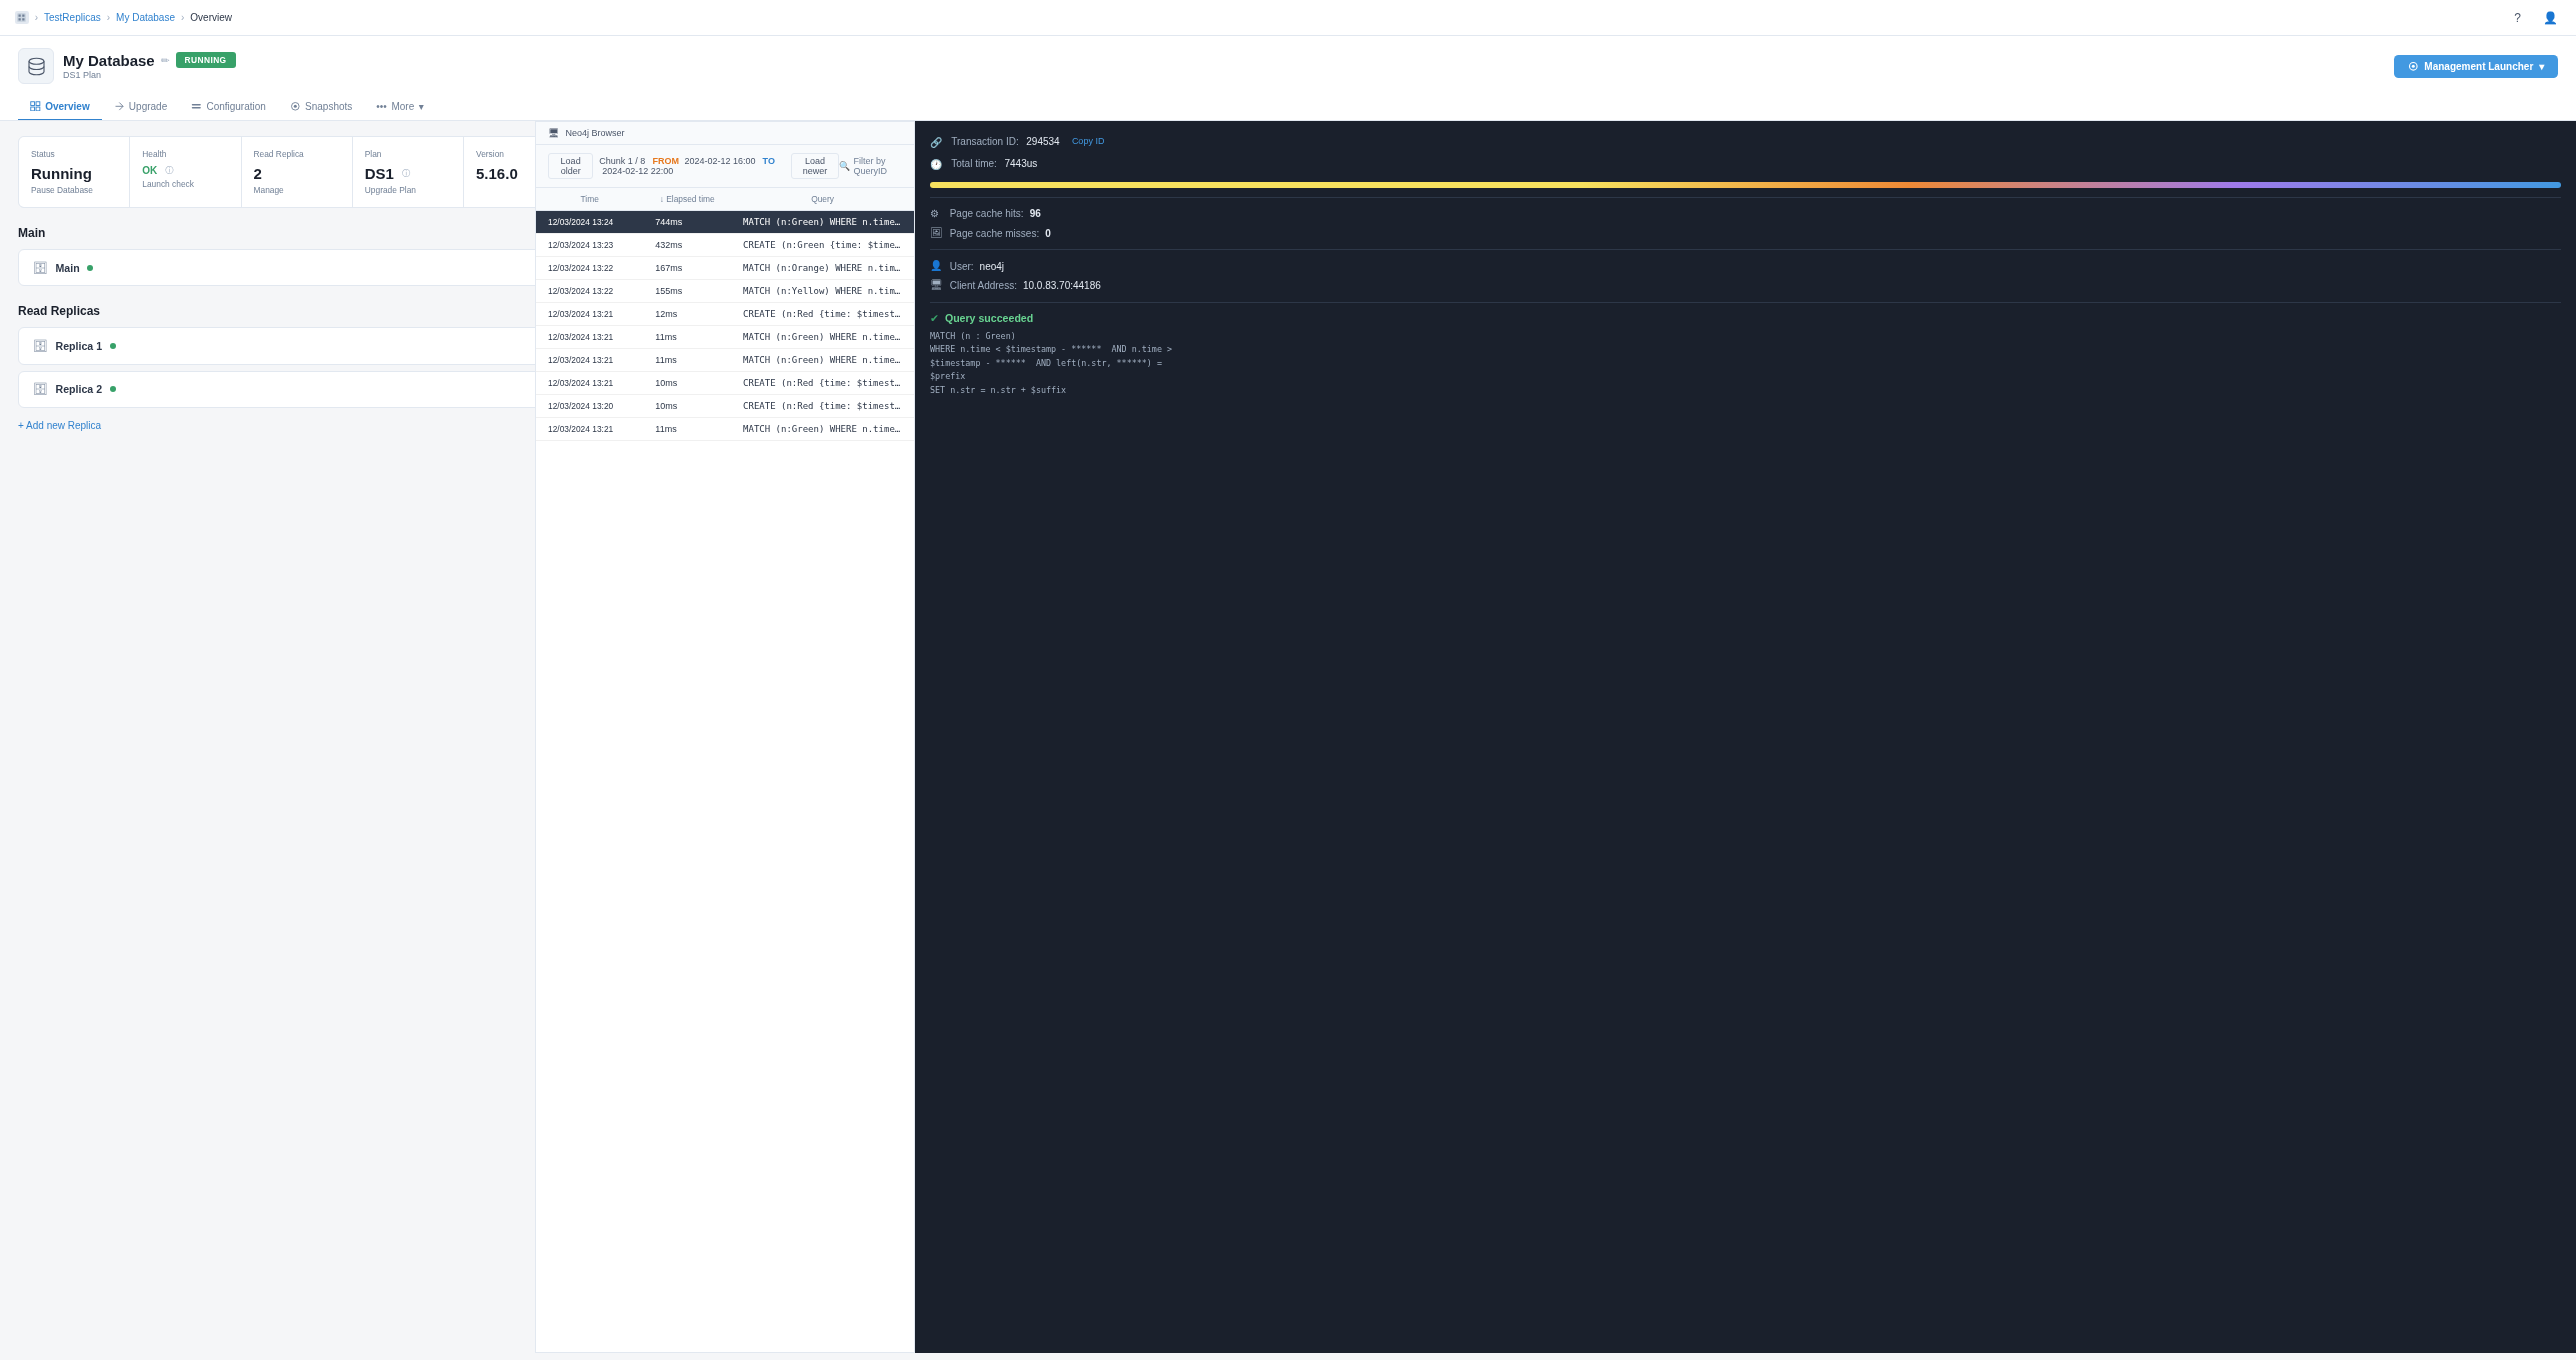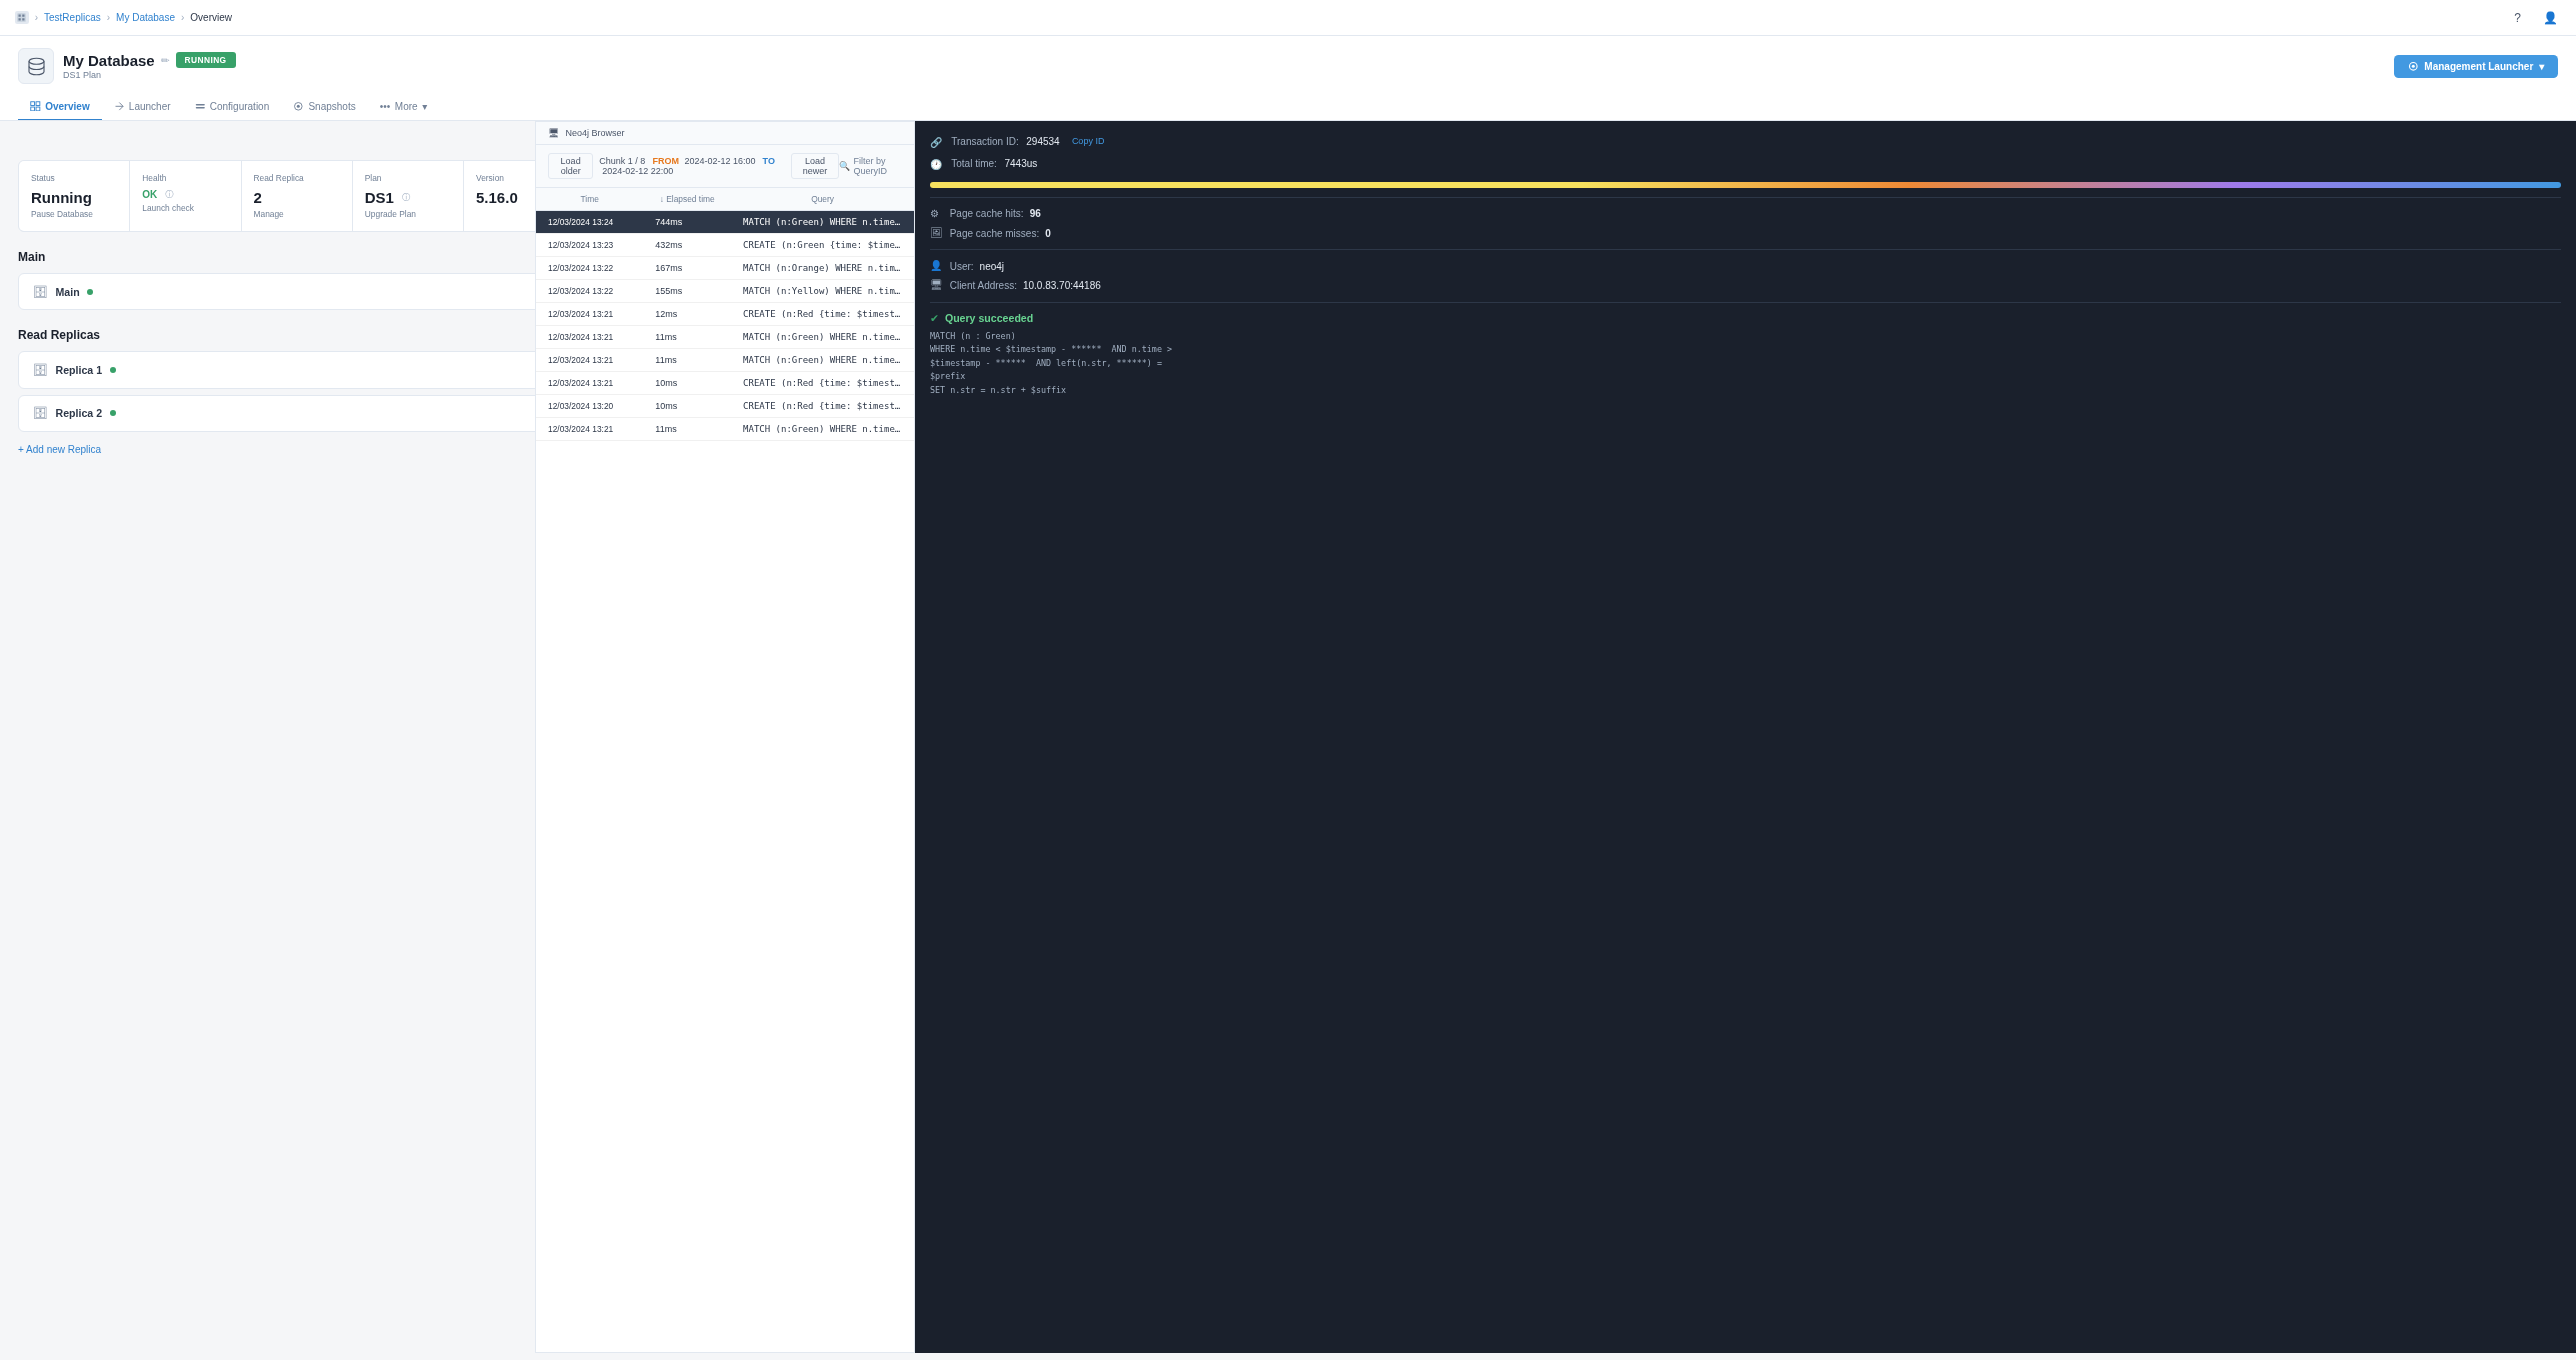--- a/index.html
+++ b/index.html
@@ -32,21 +32,21 @@
     
     .tab-bar { display: flex; align-items: center; gap: 0; }
     .tab { display: flex; align-items: center; gap: 4.6px; padding: 7.6px 12px; cursor: pointer; font-size: 10px; color: #718096; border-bottom: 1.5px solid transparent; }
     .tab.active { color: #3182ce; border-bottom-color: #3182ce; font-weight: 600; }
     .tab svg { width: 10.6px; height: 10.6px; }
 
     
     .left-panel { flex: 0 0 816px; overflow-y: auto; padding: 15px 18px; }
 
     
-    .stats-row { display: grid; grid-template-columns: repeat(7, 1fr); gap: 0.8px; background: #e2e8f0; border: 0.8px solid #e2e8f0; border-radius: 6px; overflow: hidden; margin-bottom: 18px; margin-top: 24px; }
+    .stats-row { display: grid; grid-template-columns: repeat(7, 1fr); gap: 0.8px; background: #e2e8f0; border: 0.8px solid #e2e8f0; border-radius: 6px; overflow: hidden; margin-bottom: 18px; }
     .stat-card { background: #fff; padding: 12px; }
     .stat-label { font-size: 8.4px; color: #718096; margin-bottom: 6px; }
     .stat-value { font-size: 15px; font-weight: 700; color: #1a202c; }
     .stat-sub { font-size: 8.4px; color: #718096; margin-top: 3px; cursor: pointer; }
     .stat-ok { color: #38a169; font-weight: 600; }
     .stat-info { color: #a0aec0; font-size: 8.4px; margin-left: 3px; cursor: pointer; }
     .stat-val-row { display: flex; align-items: center; gap: 5px; }
 
     
     .section-title { font-size: 12px; font-weight: 700; color: #1a202c; margin-bottom: 9px; }
@@ -176,21 +176,21 @@
           <rect x="8" y="1" width="5" height="5" stroke="#3182ce" stroke-width="1.2"></rect>
           <rect x="1" y="8" width="5" height="5" stroke="#3182ce" stroke-width="1.2"></rect>
           <rect x="8" y="8" width="5" height="5" stroke="#3182ce" stroke-width="1.2"></rect>
         </svg>
       <span>Overview</span>
     </div>
     <div class="tab">
       <svg viewBox="0 0 14 14" fill="none">
           <path d="M2 7h10M7 2l5 5-5 5" stroke="#718096" stroke-width="1.2"></path>
         </svg>
-      <span>Launcher</span>
+      <span>Upgrade</span>
     </div>
     <div class="tab">
       <svg viewBox="0 0 14 14" fill="none">
           <rect x="1" y="4" width="12" height="2" rx="1" fill="#718096"></rect>
           <rect x="1" y="8" width="12" height="2" rx="1" fill="#718096"></rect>
         </svg>
       <span>Configuration</span>
     </div>
     <div class="tab">
       <svg viewBox="0 0 14 14" fill="none">

